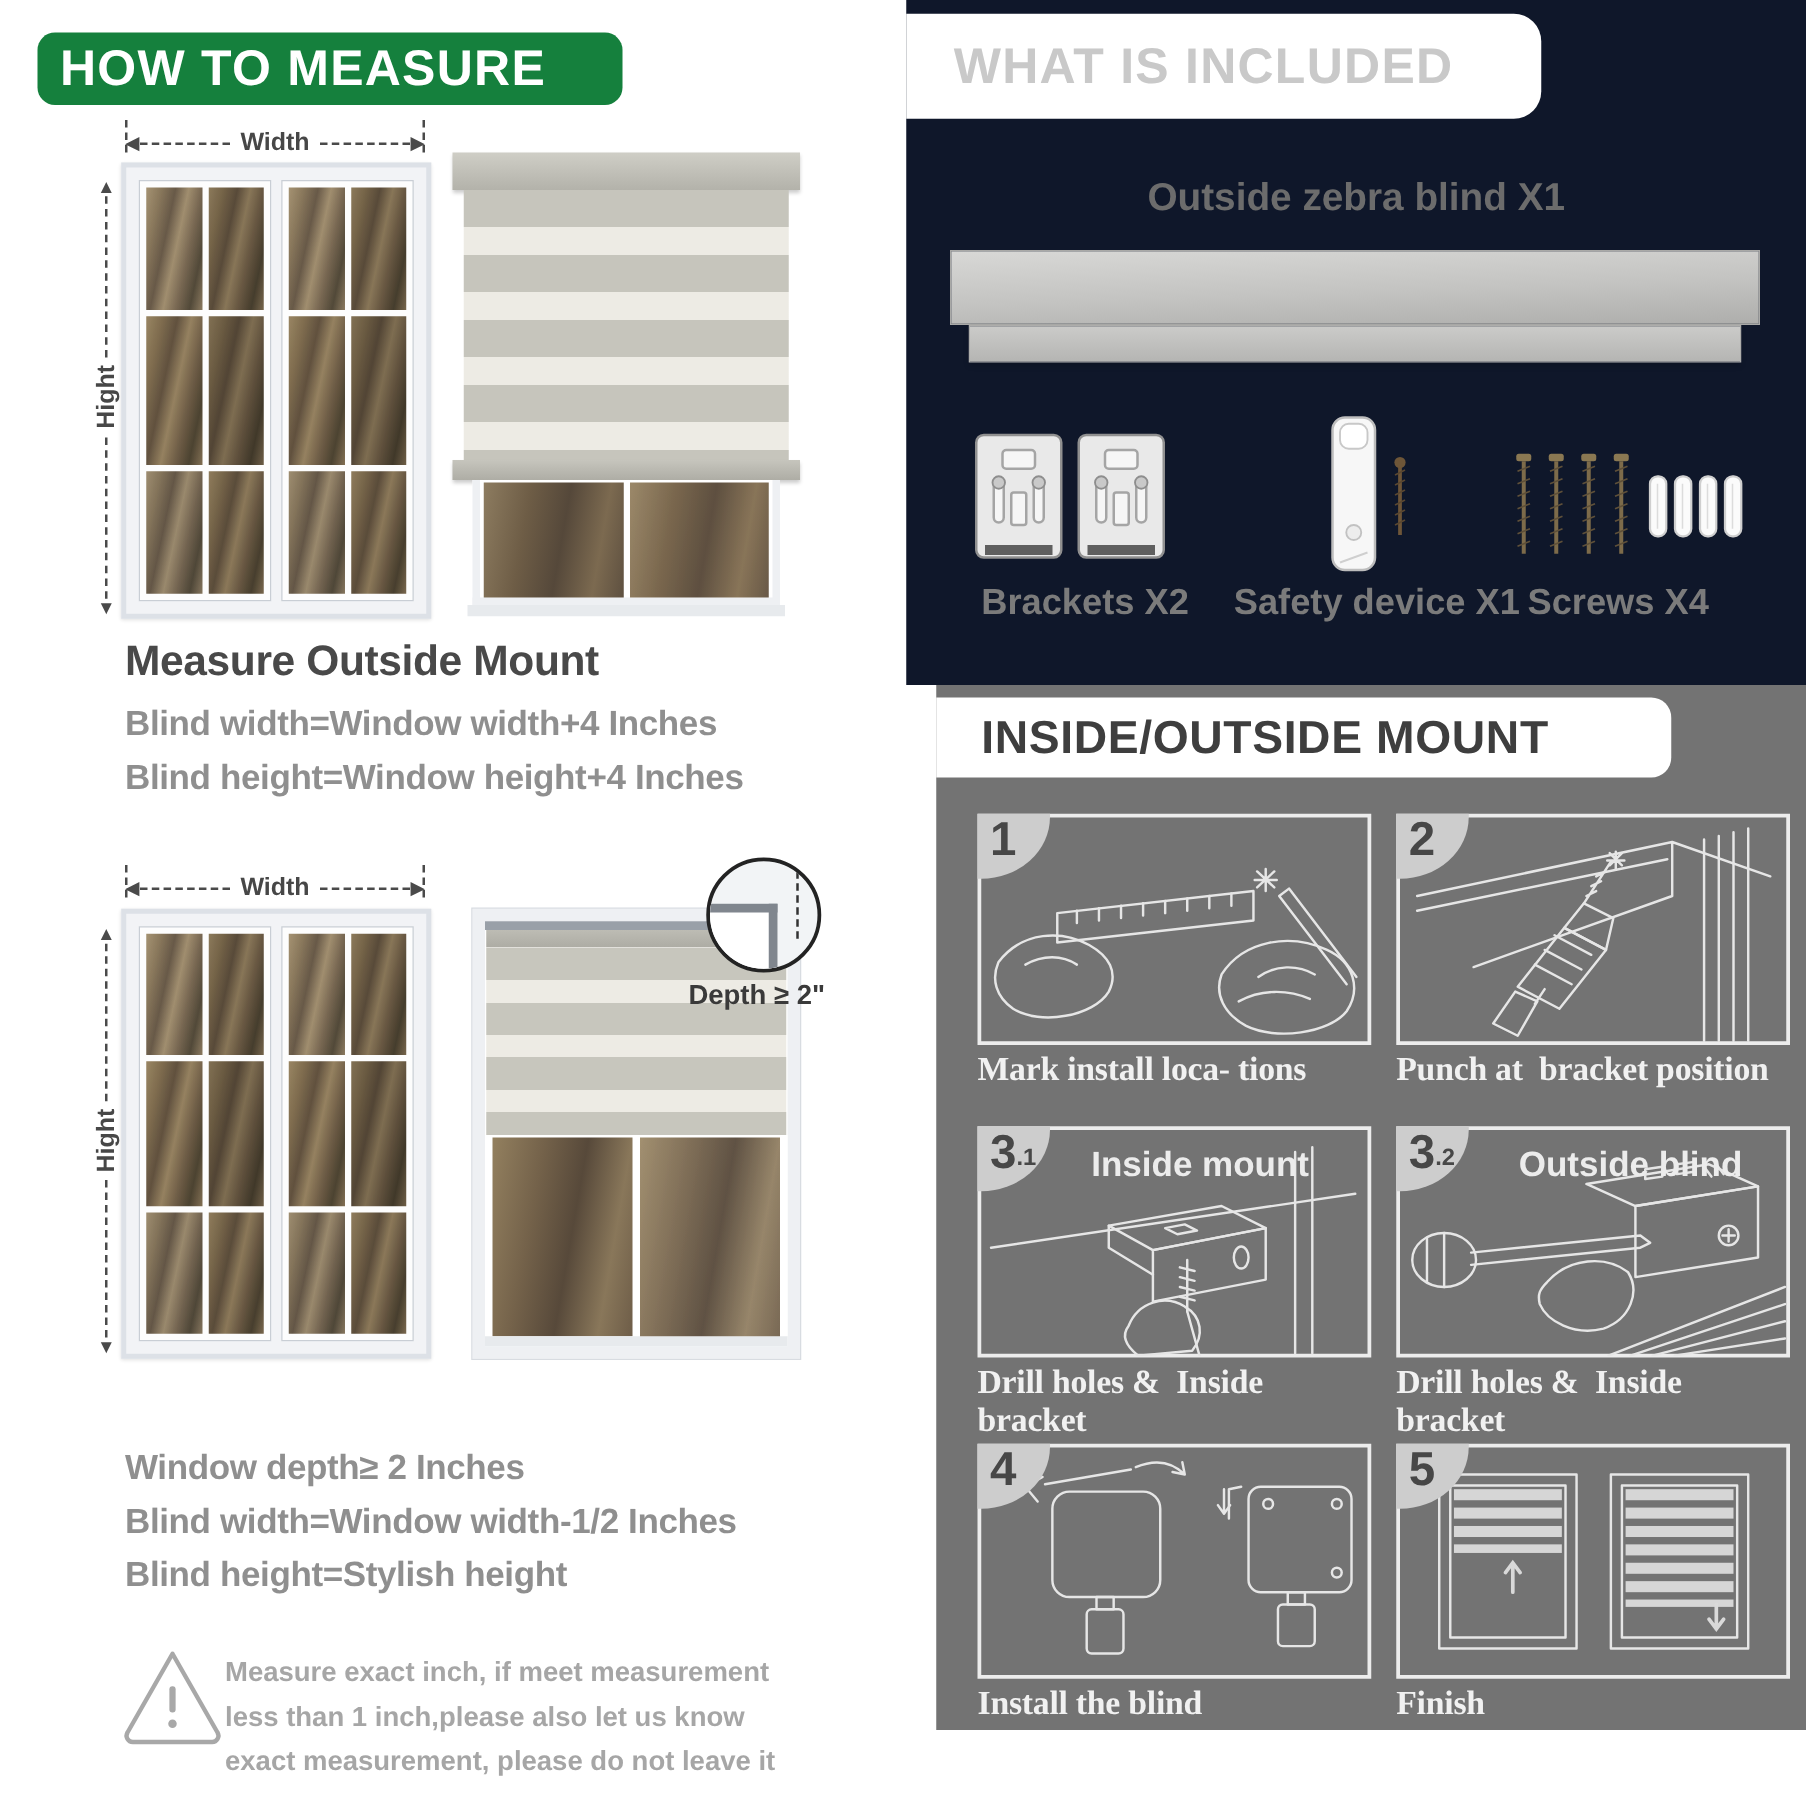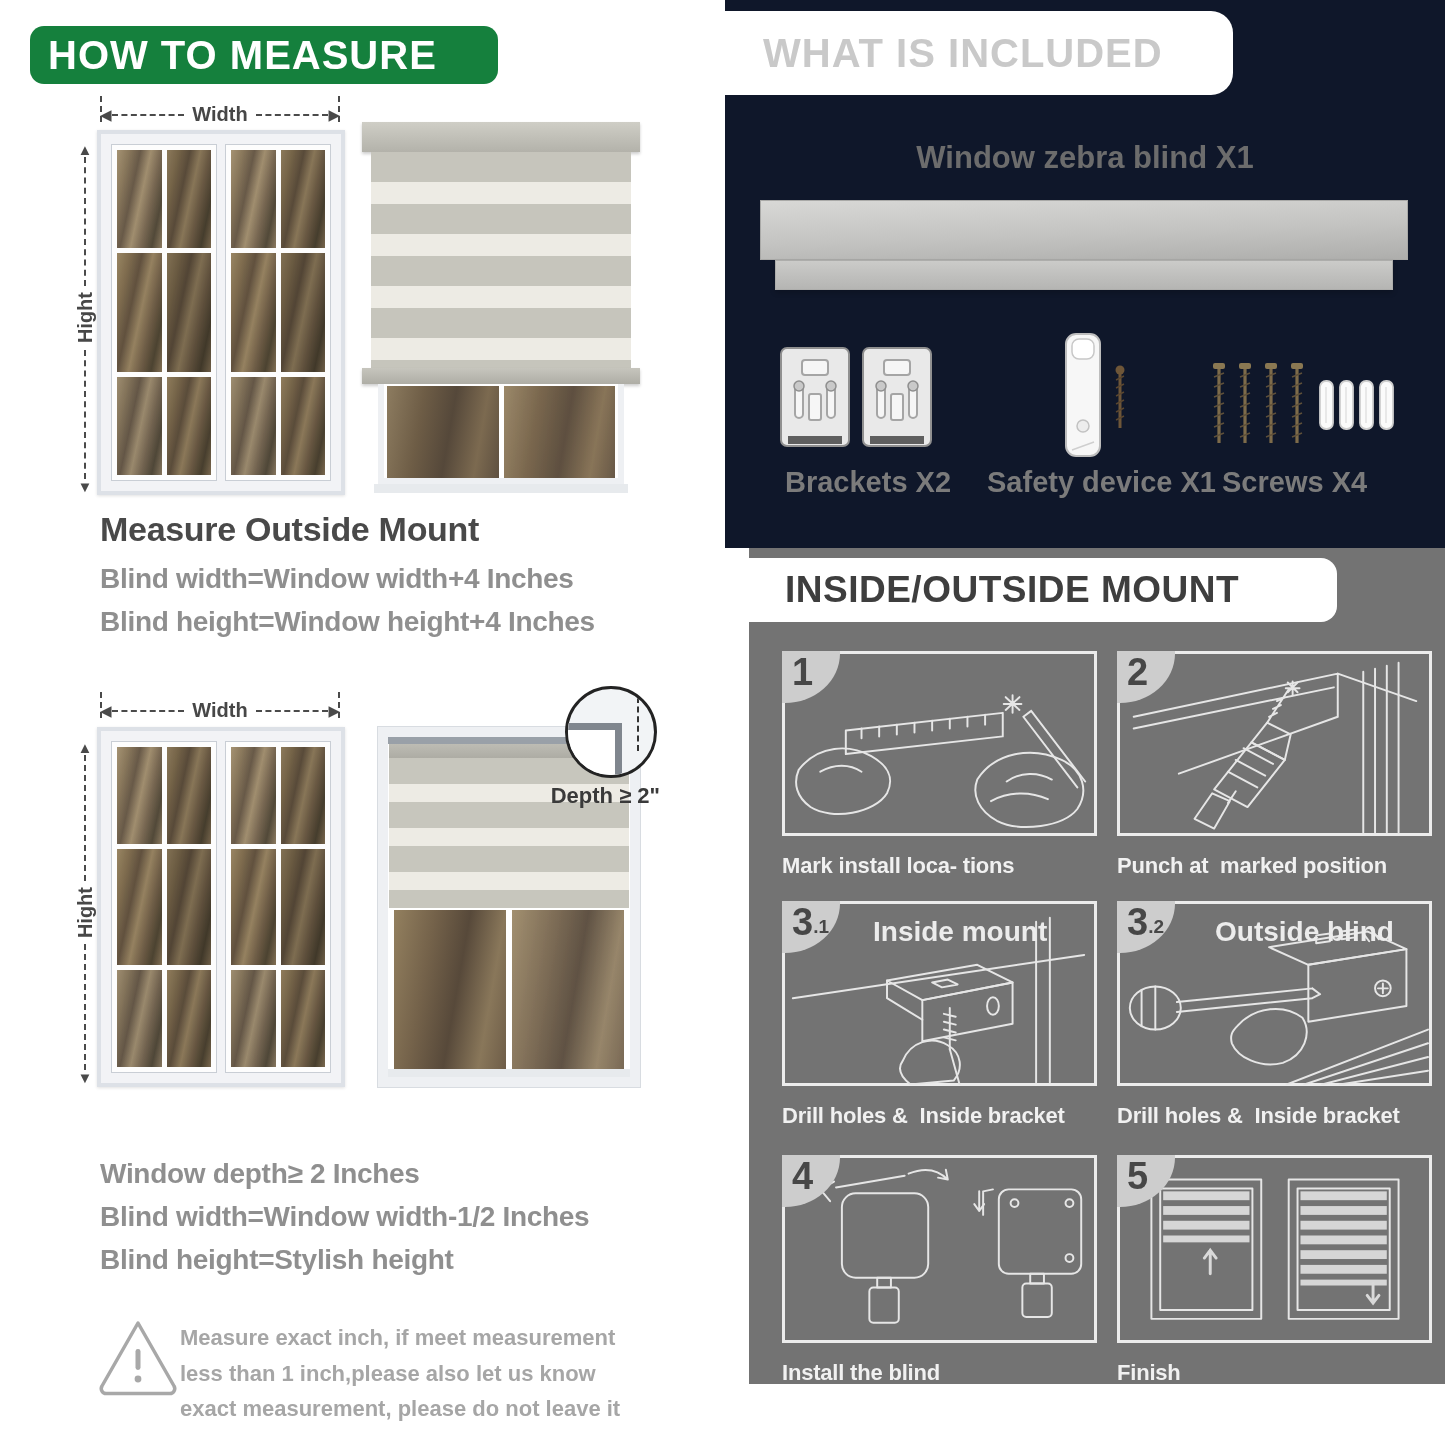--- a/index.html
+++ b/index.html
@@ -90,21 +90,21 @@
   .mount-header span{font-size:37px;font-weight:700;color:#3e3e3e;letter-spacing:.5px;}
 
   .step{position:absolute;width:315px;}
   .panel{position:relative;height:185px;border:3px solid #ececec;}
   .panel svg{position:absolute;inset:0;}
   .badge{position:absolute;left:-3px;top:-3px;width:58px;height:52px;background:#cdcdcd;
     border-radius:0 0 95% 0;color:#474747;font-weight:700;font-size:38px;line-height:1.1;
     padding:1px 0 0 10px;display:flex;}
   .badge .sub{font-size:19px;margin-top:15px;}
   .panel-title{position:absolute;left:88px;top:12px;font-size:28px;font-weight:700;color:#ececec;}
-  .caption{margin-top:17px;font-size:22px;font-weight:700;color:#f1f1f1;white-space:pre-wrap;letter-spacing:-.2px;}
+  .caption{margin-top:4px;font-size:27px;font-weight:700;color:#f1f1f1;white-space:pre-wrap;letter-spacing:-.2px;font-family:Liberation Serif, serif;}
 
   .lineart{stroke:#e6e6e6;stroke-width:2;fill:none;stroke-linecap:round;stroke-linejoin:round;}
   .stripefill{fill:#d6d6d6;stroke:none;}
 </style>
 </head>
 <body>
 
 <div id="app">
 
   <div class="how-header">
@@ -239,21 +239,21 @@
       <rect x="39.5" y="33" width="5" height="21" rx="2.4" fill="#a8a8a8"></rect>
       <circle cx="42" cy="63" r="3.4" fill="#a8a8a8"></circle>
     </svg>
   </div>
   <div class="warn-text">Measure exact inch, if meet measurement less than 1 inch,please also let us know exact measurement, please do not leave it</div>
 
   <div class="right-top">
     <div class="wi-header">
       <span>WHAT IS INCLUDED</span>
     </div>
-    <div class="blind-label">Window zebra blind X1</div>
+    <div class="blind-label">Outside zebra blind X1</div>
     <div class="headrail"></div>
 
     <div class="item-icon" style="left:53px;top:338px;">
       <svg width="160" height="124" viewBox="0 0 160 124">
         <g stroke="#909090" stroke-width="2" fill="#e9e9e9">
           <rect x="3" y="10" width="68" height="98" rx="6"></rect>
           <rect x="85" y="10" width="68" height="98" rx="6"></rect>
         </g>
         <g stroke="#a5a5a5" stroke-width="2" fill="#f6f6f6">
           <rect x="24" y="22" width="26" height="15" rx="3"></rect>
@@ -408,21 +408,21 @@
             <path d="M134,90 L150,70 L174,82 L168,108 Z"></path>
             <path d="M96,138 L134,90 L168,108 L130,156 Z"></path>
             <path d="M110,120 l30,16 M118,108 l30,16 M126,96 l30,16"></path>
             <path d="M112,150 L96,178 L76,168 L94,142 Z M118,140 l-8,12"></path>
           </g>
         </svg>
         <div class="badge">
             <span>2</span>
           </div>
       </div>
-      <div class="caption">Punch at  marked position</div>
+      <div class="caption">Punch at  bracket position</div>
     </div>
 
     <div class="step" style="left:33px;top:353px;">
       <div class="panel">
         <svg viewBox="0 0 315 185">
           <g class="lineart">
             <path d="M8,96 L305,52"></path>
             <path d="M256,18 L256,182 M270,14 L270,182"></path>
             <path d="M104,78 L196,62 L232,80 L140,98 Z"></path>
             <path d="M140,98 L232,80 L232,122 L140,140 Z"></path>

